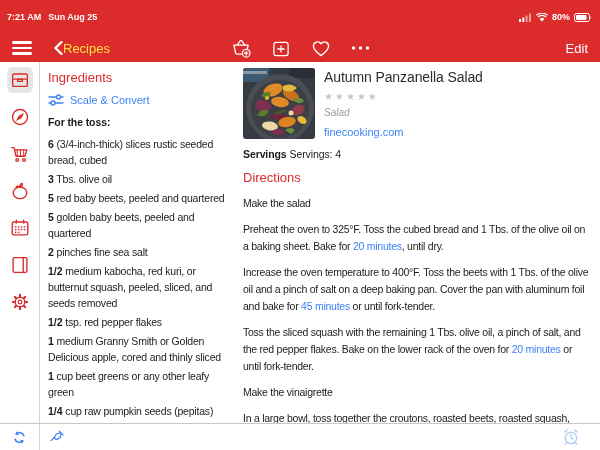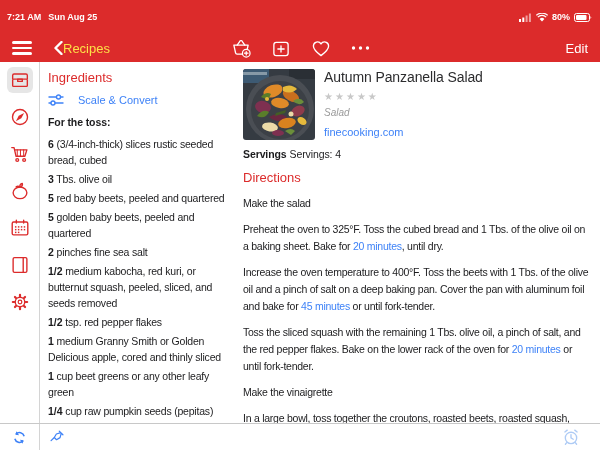--- a/index.html
+++ b/index.html
@@ -28,28 +28,28 @@
   
   .main { flex:1; display:flex; min-height:0; }
   .sidebar { width:40px; border-right:1px solid #D4D4D4; display:flex; flex-direction:column;
     align-items:center; padding-top:5px; gap:11px; flex-shrink:0; }
   .sb-item { width:26px; height:26px; display:flex; align-items:center; justify-content:center;
     cursor:pointer; border-radius:6px; }
   .sb-item.selected { background:#E6E6E6; }
 
   .ingredients-panel { width:200px; padding:7px 10px 0 8px; overflow:hidden; flex-shrink:0; }
   .panel-h { color:#DC2B2B; font-size:13px; font-weight:400; margin:1px 0 9px; }
-  .scale-row { display:flex; align-items:center; gap:14px; color:#3E82F7; font-size:11px;
+  .scale-row { display:flex; align-items:center; gap:6px; color:#3E82F7; font-size:11px;
     margin-bottom:10px; cursor:pointer; }
   .ing-heading { font-weight:bold; font-size:10.5px; margin:2px 0 8px; letter-spacing:-0.1px; }
   .ing-item { font-size:10.5px; line-height:16px; margin-bottom:3px; letter-spacing:-0.2px; cursor:pointer; }
   .ing-item b { letter-spacing:0; }
 
   .recipe-panel { flex:1; padding:6px 10px 0 3px; overflow:hidden; }
-  .recipe-header { display:flex; gap:9px; margin-bottom:8px;align-items:flex-end; }
+  .recipe-header { display:flex; gap:9px; margin-bottom:8px; }
   .photo { width:72px; height:71px; border-radius:3px; overflow:hidden; flex-shrink:0; cursor:pointer; }
   .meta { padding-top:1px; }
   .recipe-title { font-size:14px; font-weight:400; color:#2c2c2e; margin-bottom:6px; letter-spacing:-0.1px; }
   .stars { color:#C8C8C8; font-size:10px; letter-spacing:2px; margin-bottom:5px; cursor:pointer; }
   .category { color:#9A9A9A; font-size:10px; font-style:italic; margin-bottom:4px; }
   .source-link { color:#3E82F7; font-size:11px; text-decoration:none; cursor:pointer; }
   .servings-row { font-size:10.5px; margin:2px 0 10px; letter-spacing:-0.1px; }
   .servings-row b { margin-right:3px; }
   .directions-h { margin:0 0 10px; }
   .dir-para { font-size:10.5px; line-height:17px; margin-bottom:9px; letter-spacing:-0.25px;

